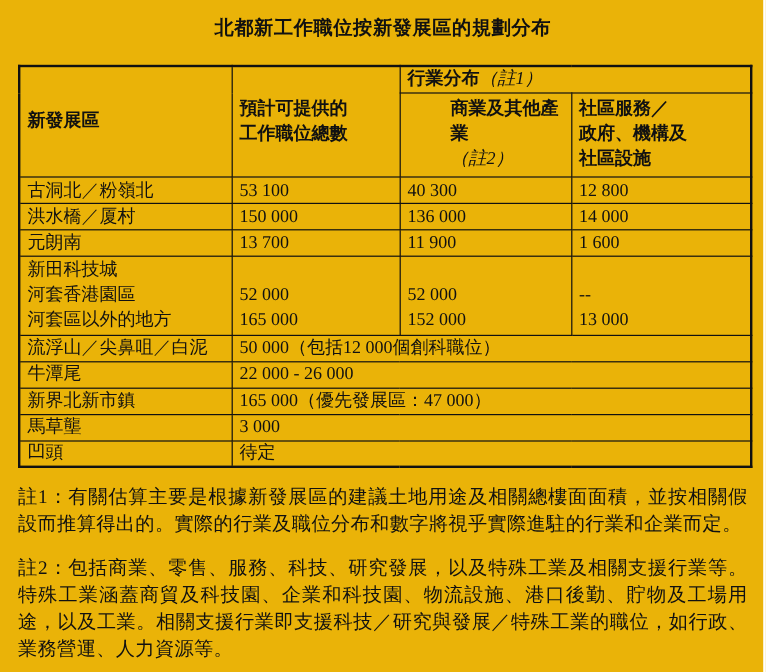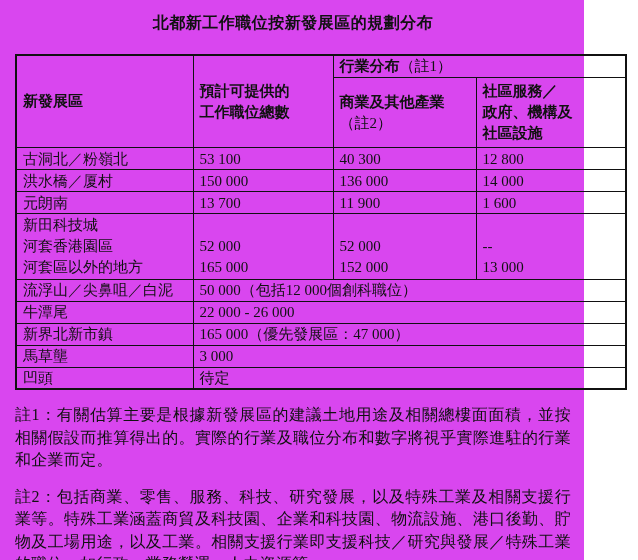--- a/index.html
+++ b/index.html
@@ -1,42 +1,42 @@
 <!DOCTYPE html>
 <html lang="zh-Hant"><head>
 <meta charset="utf-8">
 <style>
   html,body{margin:0;padding:0;background:#ffffff;}
   body{width:638px;height:560px;overflow:hidden;}
   .page{
-    box-sizing:border-box;width:584px;height:560px;
+    box-sizing:border-box;width:636px;height:560px;
     padding:13px 13px 0 15px;
     font-family:"Liberation Serif","DejaVu Serif",serif;
-    color:#111111;background:#d946ef;
+    color:#111111;background:#eab308;
   }
   .title{
     font-size:16px;font-weight:700;text-align:center;
     margin:0 0 20px 0;letter-spacing:0.5px;
   }
   table.plan{
     border-collapse:collapse;table-layout:fixed;width:610px;
     border:2px solid #111111;
   }
   .plan th,.plan td{
     border:1px solid #111111;
     padding:0 4px 0 6px;
     font-size:15px;text-align:left;vertical-align:middle;
     font-weight:400;overflow:hidden;
   }
   .plan thead th{font-weight:700;line-height:21px;}
   tr.subhead{height:21px;}
   tr.mainhead{height:70px;}
   .pre{white-space:pre-line;margin-top:38px;}
-  .reg{font-weight:400;}
-  .blk{display:block;}
+  .reg{font-weight:400;font-style:italic;}
+  .blk{display:block;margin-left:36px;}
   tbody tr.r{height:22px;padding-left:28px;}
   tbody tr.r td{line-height:20px;}
   tbody tr.multi{height:64px;padding-left:47px;}
   tbody tr.multi td{vertical-align:top;line-height:21.2px;white-space:pre-line;padding-top:1px;}
   .note{
     font-size:16px;line-height:22.5px;text-align:justify;
     margin:14px 0 0 0;letter-spacing:0.3px;
   }
 </style>
 </head>

